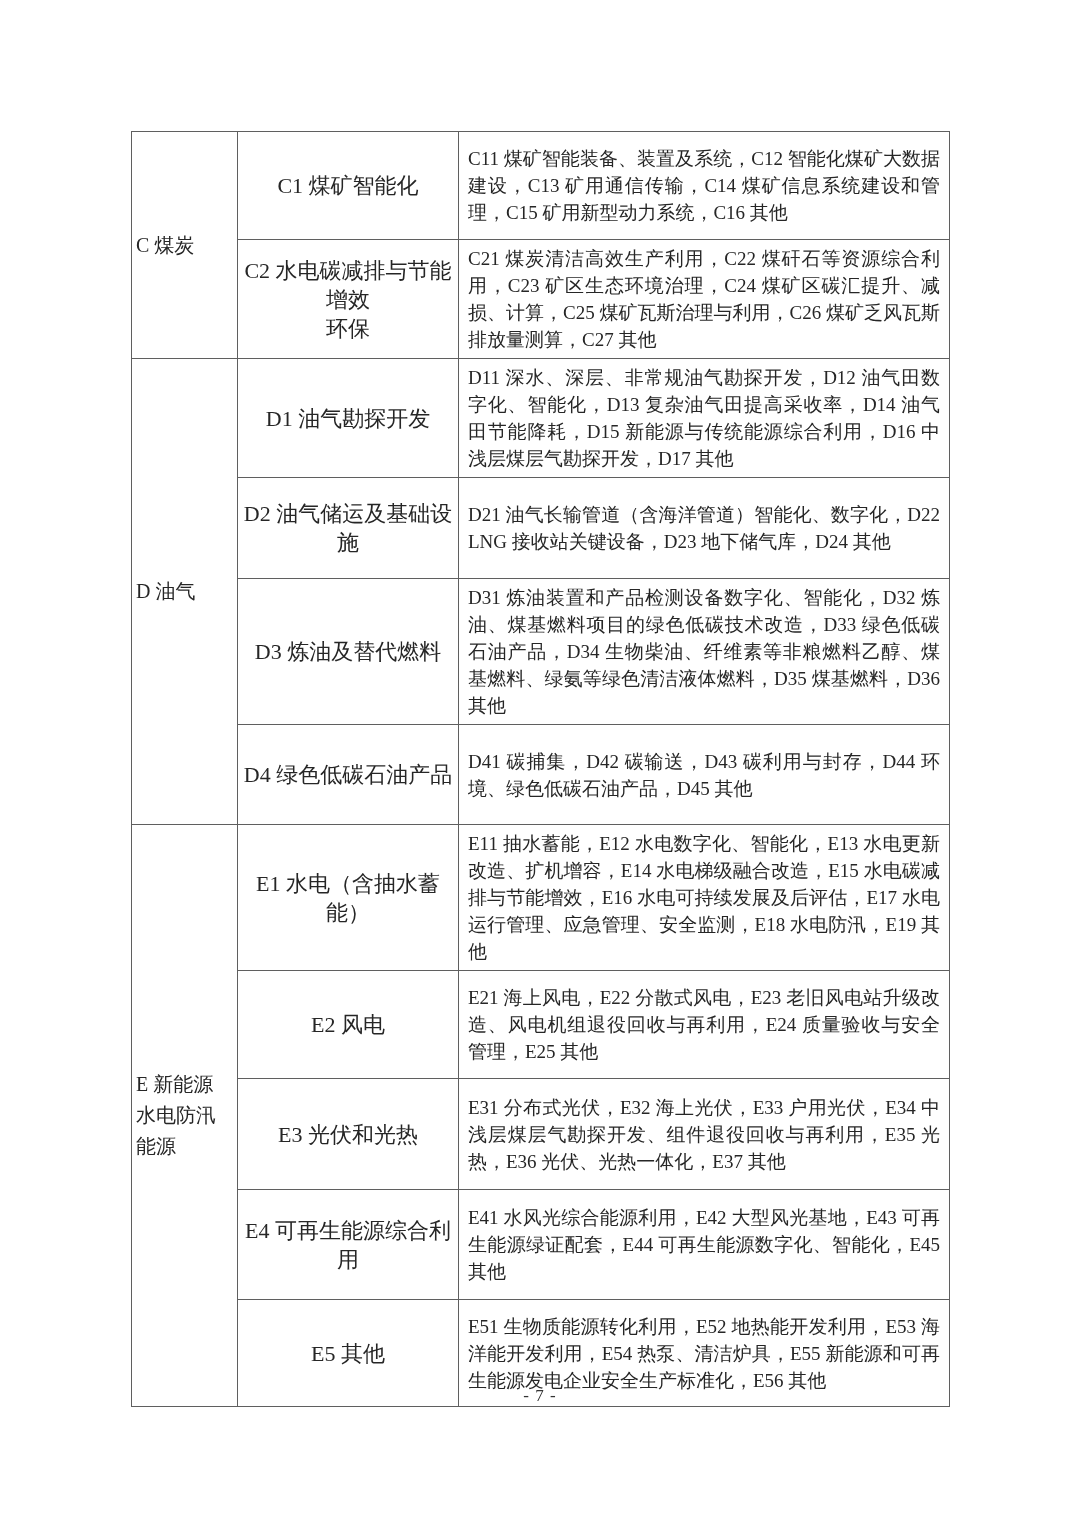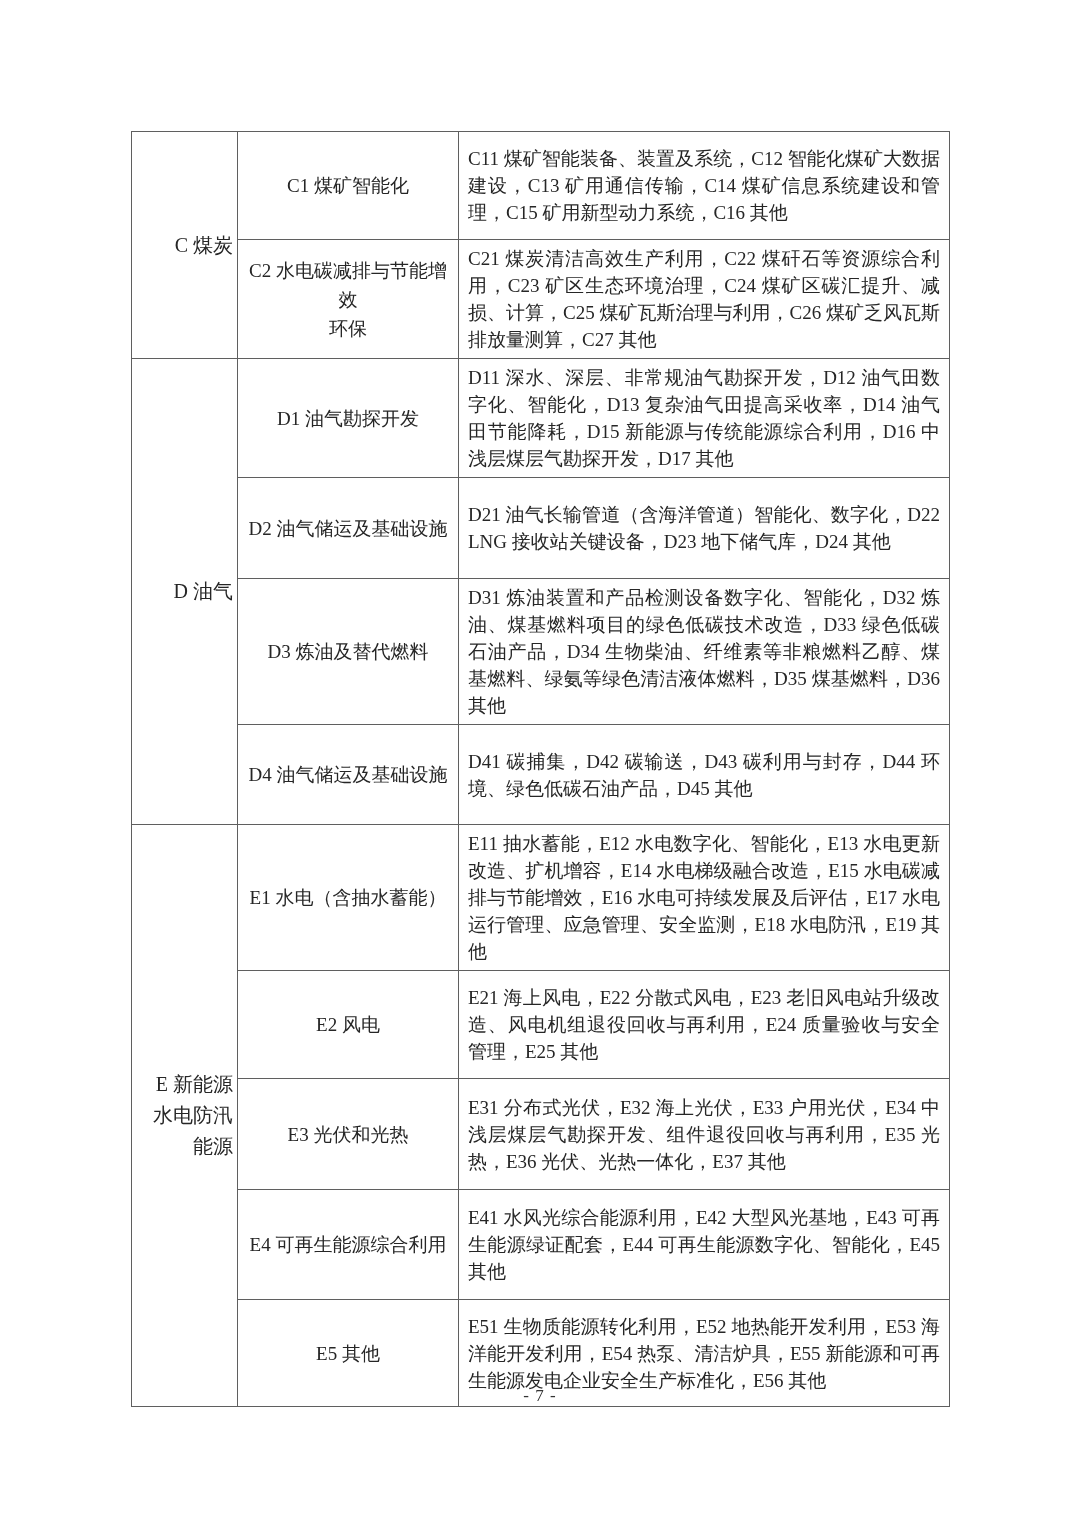--- a/index.html
+++ b/index.html
@@ -22,31 +22,31 @@
     top: 131px;
     width: 818px;
     border-collapse: collapse;
     table-layout: fixed;
   }
   table.cls td {
     border: 1.5px solid #5f5f5f;
     box-sizing: border-box;
   }
   td.cat {
-    text-align: right;
+    text-align: left;
     vertical-align: middle;
     font-size: 20px;
     line-height: 31px;
     white-space: pre-line;
     padding: 0 4px;
   }
   td.sub {
     text-align: center;
     vertical-align: middle;
-    font-size: 19px;
+    font-size: 22px;
     line-height: 29px;
     white-space: pre-line;
     padding: 0 5px;
   }
   td.det {
     text-align: justify;
     vertical-align: middle;
     font-size: 19px;
     line-height: 27px;
     padding: 5px 9px 5px 9px;
@@ -93,21 +93,21 @@
     </tr>
     <tr style="height:101px">
       <td class="sub">D2 油气储运及基础设施</td>
       <td class="det">D21 油气长输管道（含海洋管道）智能化、数字化，D22 LNG 接收站关键设备，D23 地下储气库，D24 其他</td>
     </tr>
     <tr style="height:114px">
       <td class="sub">D3 炼油及替代燃料</td>
       <td class="det">D31 炼油装置和产品检测设备数字化、智能化，D32 炼油、煤基燃料项目的绿色低碳技术改造，D33 绿色低碳石油产品，D34 生物柴油、纤维素等非粮燃料乙醇、煤基燃料、绿氨等绿色清洁液体燃料，D35 煤基燃料，D36 其他</td>
     </tr>
     <tr style="height:100px">
-      <td class="sub">D4 油气储运及基础设施</td>
+      <td class="sub">D4 绿色低碳石油产品</td>
       <td class="det">D41 碳捕集，D42 碳输送，D43 碳利用与封存，D44 环境、绿色低碳石油产品，D45 其他</td>
     </tr>
 
     <tr style="height:142px">
       <td class="cat" rowspan="5">E 新能源
 水电防汛
 能源</td>
       <td class="sub">E1 水电（含抽水蓄能）</td>
       <td class="det">E11 抽水蓄能，E12 水电数字化、智能化，E13 水电更新改造、扩机增容，E14 水电梯级融合改造，E15 水电碳减排与节能增效，E16 水电可持续发展及后评估，E17 水电运行管理、应急管理、安全监测，E18 水电防汛，E19 其他</td>
     </tr>

